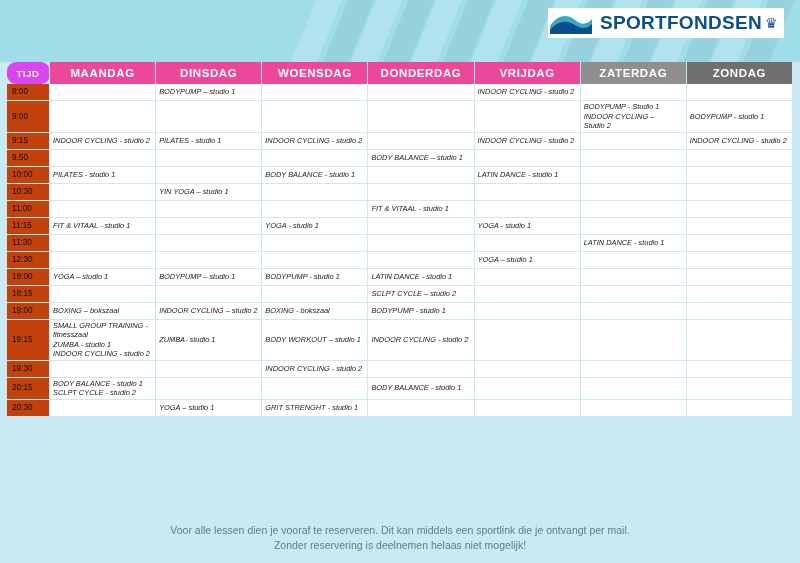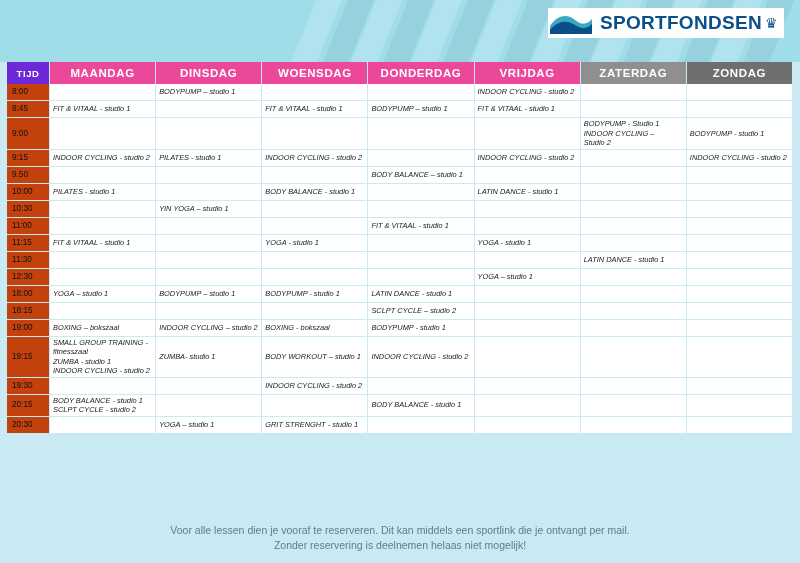--- a/index.html
+++ b/index.html
@@ -76,23 +76,24 @@
     height:20px;
     font-size:11.5px;
     font-weight:bold;
     color:#fff;
     letter-spacing:.6px;
     background:#ec4899;
     border-right:1px solid #c9eaf2;
     text-align:center;
   }
   .sched th.tijd{
-    background:#6d28d9;
+    background:#d946ef;
     font-size:9.5px;
     width:40px;
+    border-radius:9px;
   }
   .sched th.za{background:#8f8f8f;}
   .sched th.zo{background:#6f6f6f;}
   .sched td{
     height:14px;
     font-size:7.4px;
     color:#1a1a1a;
     border-right:1px solid #c9eaf2;
     border-bottom:1px solid #c9eaf2;
     padding:1px 3px;
@@ -194,44 +195,20 @@
           <i class="cell">INDOOR CYCLING - studio 2</i>
         </td>
         <td>
           <i class="cell"></i>
         </td>
         <td>
           <i class="cell"></i>
         </td>
       </tr>
       <tr>
-        <td class="t">8:45</td>
-        <td>
-          <i class="cell">FIT &amp; VITAAL - studio 1</i>
-        </td>
-        <td>
-          <i class="cell"></i>
-        </td>
-        <td>
-          <i class="cell">FIT &amp; VITAAL - studio 1</i>
-        </td>
-        <td>
-          <i class="cell">BODYPUMP –  studio 1</i>
-        </td>
-        <td>
-          <i class="cell">FIT &amp; VITAAL - studio 1</i>
-        </td>
-        <td>
-          <i class="cell"></i>
-        </td>
-        <td>
-          <i class="cell"></i>
-        </td>
-      </tr>
-      <tr>
         <td class="t">9:00</td>
         <td>
           <i class="cell"></i>
         </td>
         <td>
           <i class="cell"></i>
         </td>
         <td>
           <i class="cell"></i>
         </td>

